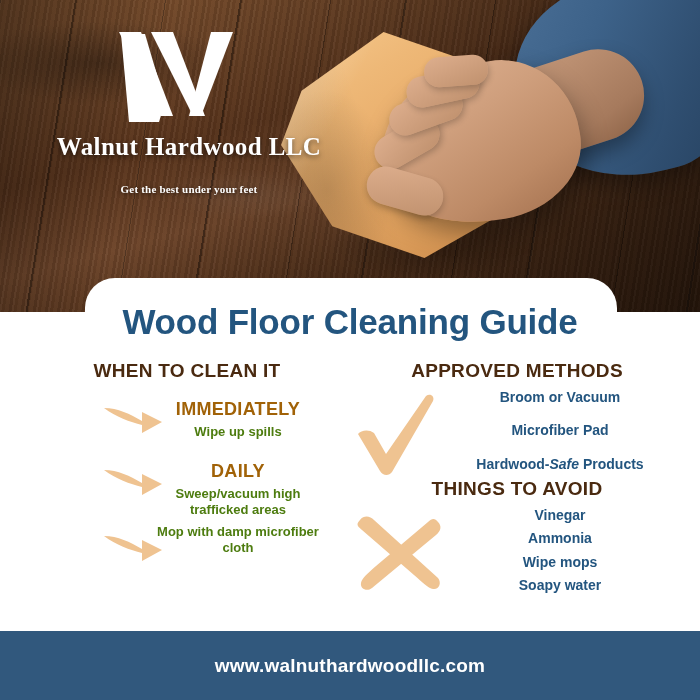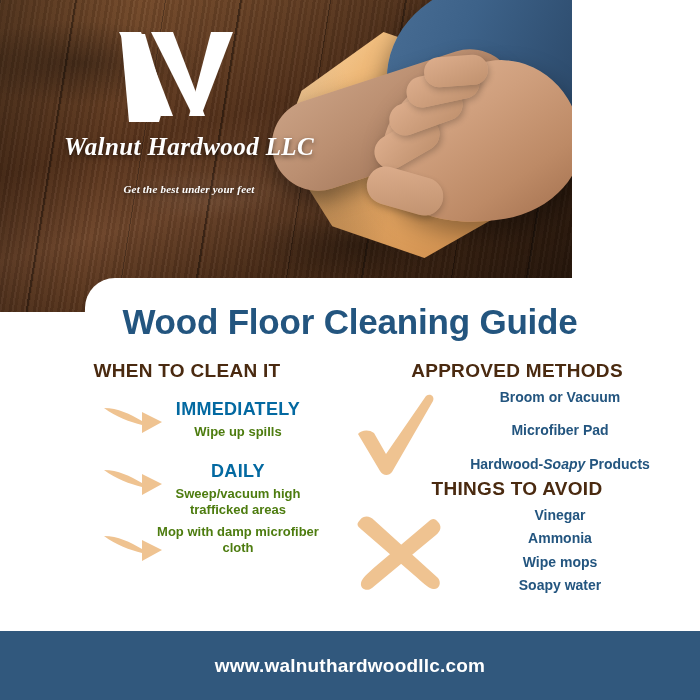--- a/index.html
+++ b/index.html
@@ -5,23 +5,22 @@
   html,body{margin:0;padding:0;}
   body{
     width:700px;height:700px;overflow:hidden;
     font-family:"Liberation Sans","DejaVu Sans",sans-serif;
     background:#ffffff;
   }
   .poster{position:relative;width:700px;height:700px;overflow:hidden;background:#fff;}
 
   
   .hero{
-    position:absolute;left:0;top:0;width:572px;height:314px;overflow:hidden;
+    position:absolute;left:0;top:0;width:700px;height:314px;overflow:hidden;
     background:#4a2f1c;
-    font-style:italic;
   }
   .wood{
     position:absolute;inset:0;
     background:
       linear-gradient(103deg, rgba(0,0,0,.34) 0%, rgba(0,0,0,0) 22%, rgba(0,0,0,.10) 48%, rgba(0,0,0,.30) 78%, rgba(0,0,0,.45) 100%),
       repeating-linear-gradient(99deg,
         rgba(255,255,255,.045) 0px, rgba(255,255,255,.045) 2px,
         rgba(0,0,0,.055) 2px, rgba(0,0,0,.055) 5px,
         rgba(255,255,255,.02) 5px, rgba(255,255,255,.02) 9px,
         rgba(0,0,0,.09) 9px, rgba(0,0,0,.09) 12px),
@@ -125,21 +124,21 @@
   }
 
   
   .rows{margin-top:18px;}
   .row{position:relative;min-height:58px;margin-bottom:4px;}
   .arrow{position:absolute;left:80px;width:62px;height:34px;}
   .r1 .arrow{top:4px;}
   .r2 .arrow{top:4px;}
   .r3 .arrow{top:8px;}
   .r-text{margin-left:128px;text-align:center;width:176px;}
-  .r-title{font-size:18px;font-weight:700;color:#0369a1;letter-spacing:.3px;line-height:1.1;}
+  .r-title{font-size:18px;font-weight:700;color:#a16207;letter-spacing:.3px;line-height:1.1;}
   .r-sub{font-size:13px;font-weight:700;color:#4d7c0f;line-height:1.25;margin-top:4px;}
 
   
   .mark-wrap{position:relative;height:88px;margin-top:8px;}
   .check{position:absolute;left:0px;top:0px;width:86px;height:86px;}
   .cross{position:absolute;left:0px;top:4px;width:94px;height:82px;}
   .items{margin-left:96px;text-align:center;width:224px;}
   .item{font-size:14px;font-weight:700;color:#23557f;line-height:1.1;}
   .items-approved .item{margin-bottom:18px;}
   .items-avoid .item{margin-bottom:8px;}
@@ -232,21 +231,21 @@
 
       <div class="sec-head">APPROVED METHODS</div>
 
       <div class="mark-wrap">
         <svg class="check" viewBox="0 0 86 86">
           <path d="M6 44 C9 40 17 39 22 43 L34 64 L74 6 C78 3 83 6 81 11 L40 82 C37 86 31 86 28 81 Z" fill="#efc391"></path>
         </svg>
         <div class="items items-approved">
           <div class="item">Broom or Vacuum</div>
           <div class="item">Microfiber Pad</div>
-          <div class="item">Hardwood-<i>Soapy</i> Products</div>
+          <div class="item">Hardwood-<i>Safe</i> Products</div>
         </div>
       </div>
 
       <div class="sec-head sec-head-2">THINGS TO AVOID</div>
 
       <div class="mark-wrap">
         <svg class="cross" viewBox="0 0 94 82">
           <path d="M8 8 C12 3 18 4 22 8 L86 66 C90 71 87 78 81 77 C76 76 70 70 62 63 L10 18 C5 14 4 12 8 8 Z" fill="#efc391"></path>
           <path d="M86 10 C90 14 89 19 84 23 L20 76 C15 80 8 77 9 71 C10 66 16 61 24 54 L76 10 C80 6 83 6 86 10 Z" fill="#efc391"></path>
         </svg>

